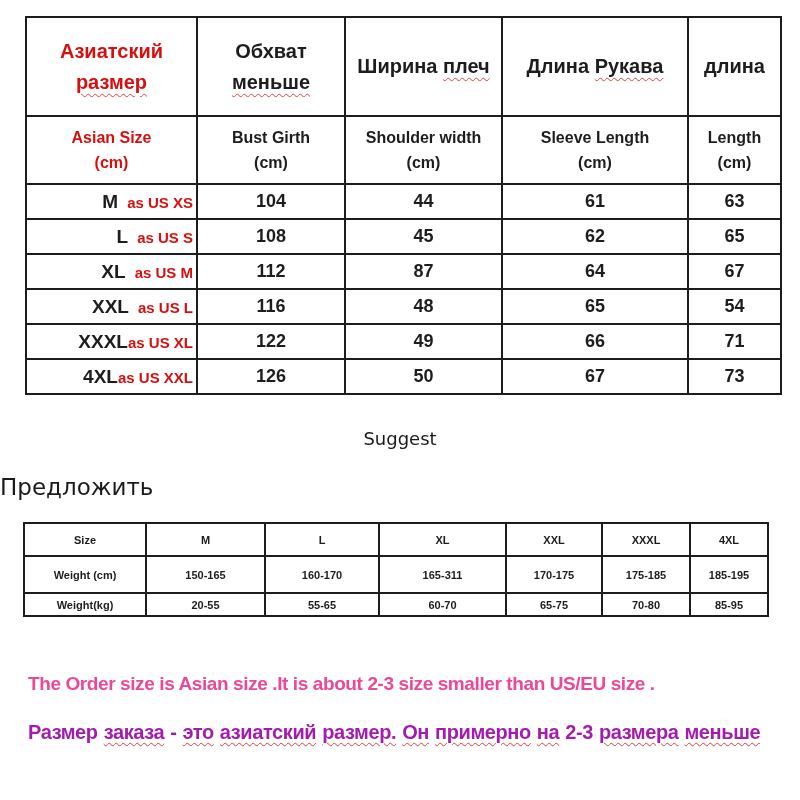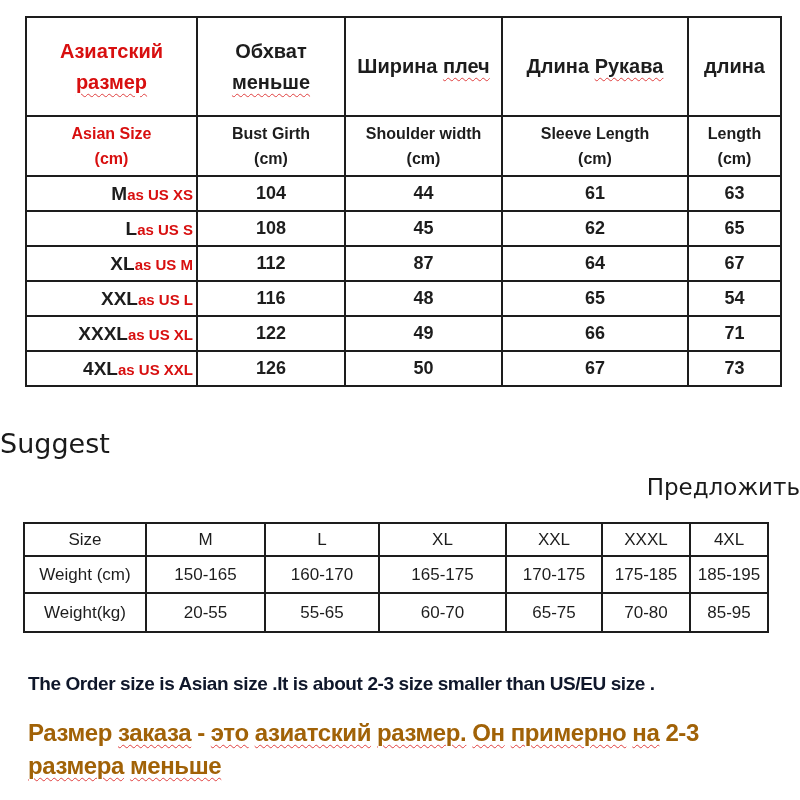--- a/index.html
+++ b/index.html
@@ -3,44 +3,44 @@
 <meta charset="utf-8">
 <style>
   *{box-sizing:border-box;margin:0;padding:0}
   html,body{width:800px;height:800px;background:#ffffff;font-family:"Liberation Sans",sans-serif;color:#1d1d1d;overflow:hidden;position:relative}
   table{border-collapse:collapse;table-layout:fixed}
   td{border:2px solid #1d1d1d;text-align:center;vertical-align:middle;overflow:hidden}
 
   .t1{position:absolute;left:25px;top:16px;width:755px}
   .t1 .ru-row{height:99px}
   .t1 .ru-row td{font-size:20px;font-weight:700;line-height:31px}
-  .t1 .en-row{height:60px}
+  .t1 .en-row{height:68px}
   .t1 .en-row td{font-size:16px;font-weight:700;line-height:25px}
   .t1 .dr{height:35px}
   .t1 .dr td{font-size:18px;font-weight:700}
 
   .red{color:#d80f0f}
   .wavy{text-decoration-line:underline;text-decoration-style:wavy;text-decoration-color:#e04040;text-decoration-thickness:1px;text-underline-offset:4px}
 
   .c1-inner{display:flex;justify-content:flex-end;align-items:baseline;padding-right:3px}
   .sz{font-size:19px;font-weight:700;color:#1d1d1d}
   .us{font-size:15px;font-weight:700;color:#d80f0f;white-space:nowrap}
-  .us[data-gap="true"]{}
-
-  .suggest-en{position:absolute;left:0;top:428px;width:800px;font-size:27px;font-weight:400;color:#1a1a1a;font-family:"DejaVu Sans",sans-serif}
-  .suggest-ru{position:absolute;left:0;top:474px;width:800px;text-align:right;font-size:23px;font-weight:400;color:#1a1a1a;font-family:"DejaVu Sans",sans-serif}
+  .us[data-gap="true"]{margin-left:9px}
+
+  .suggest-en{position:absolute;left:0;top:428px;width:800px;text-align:center;font-size:18px;font-weight:400;color:#1a1a1a;font-family:"DejaVu Sans",sans-serif}
+  .suggest-ru{position:absolute;left:0;top:474px;width:800px;text-align:left;font-size:23px;font-weight:400;color:#1a1a1a;font-family:"DejaVu Sans",sans-serif}
 
   .t2{position:absolute;left:23px;top:522px;width:744px}
-  .t2 td{font-weight:400;font-size:17px}
+  .t2 td{font-weight:700;font-size:11px}
   .t2 .hr{height:33px}
   .t2 .r1{height:37px}
-  .t2 .r2{height:39px}
-
-  .note-en{position:absolute;left:28px;top:673px;width:760px;font-size:19px;font-weight:700;letter-spacing:-0.4px;color:#0f172a}
-  .note-ru{position:absolute;left:28px;top:716px;width:760px;font-size:24px;font-weight:700;letter-spacing:-0.4px;line-height:33px;color:#a16207}
+  .t2 .r2{height:23px}
+
+  .note-en{position:absolute;left:28px;top:673px;width:760px;font-size:19px;font-weight:700;letter-spacing:-0.4px;color:#ec4899}
+  .note-ru{position:absolute;left:28px;top:716px;width:760px;font-size:20px;font-weight:700;letter-spacing:-0.4px;line-height:33px;color:#a21caf}
   .tok{display:inline-block;margin-right:6px}
   .tok[data-wavy="true"]{text-decoration-line:underline;text-decoration-style:wavy;text-decoration-color:#e04040;text-decoration-thickness:1px;text-underline-offset:3px}
 </style>
 </head>
 <body>
 
 <table class="t1">
   <colgroup>
     <col style="width:171px">
       <col style="width:148px">
@@ -177,21 +177,21 @@
     <td>L</td>
     <td>XL</td>
     <td>XXL</td>
     <td>XXXL</td>
     <td>4XL</td>
   </tr>
   <tr class="r1">
     <td>Weight (cm)</td>
     <td>150-165</td>
     <td>160-170</td>
-    <td>165-175</td>
+    <td>165-311</td>
     <td>170-175</td>
     <td>175-185</td>
     <td>185-195</td>
   </tr>
   <tr class="r2">
     <td>Weight(kg)</td>
     <td>20-55</td>
     <td>55-65</td>
     <td>60-70</td>
     <td>65-75</td>

